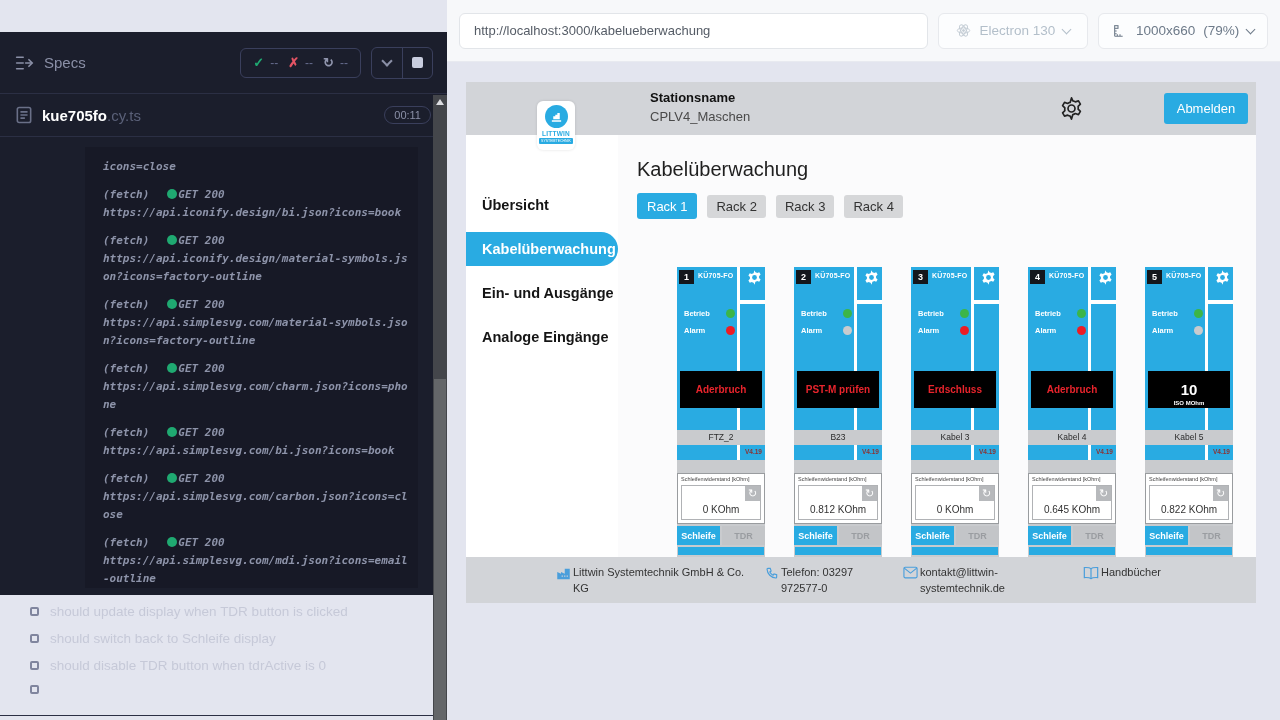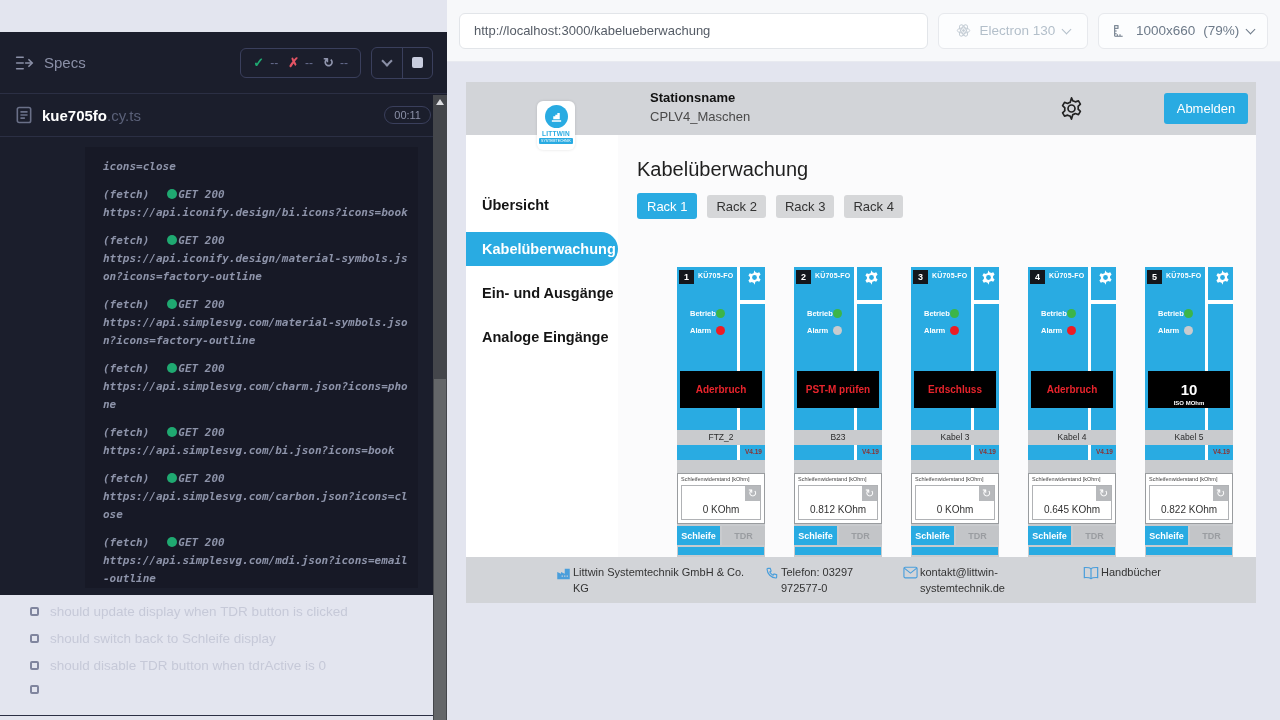--- a/index.html
+++ b/index.html
@@ -86,21 +86,21 @@
   .tab.active { height:26px; padding:0 10px; background:#29abe2; color:#fff; }
 
   .cards-row { position:absolute; left:59px; top:132px; display:flex; gap:29px; }
   .card { position:relative; width:88px; height:290px; background:#29abe2; flex:0 0 auto; }
   .c-vline { position:absolute; left:60px; top:0; width:3px; height:163px; background:#fff; }
   .c-hline { position:absolute; left:63px; right:0; top:33px; height:4px; background:#fff; }
   .c-num { position:absolute; left:2px; top:3px; width:15px; height:14px; background:#14171c; color:#fff;
            font-size:9px; font-weight:bold; display:flex; align-items:center; justify-content:center; }
   .c-model { position:absolute; left:21px; top:5px; color:#fff; font-size:7px; font-weight:bold; letter-spacing:.2px; }
   .c-gear { position:absolute; right:2px; top:2px; width:17px; height:17px; cursor:pointer; }
-  .c-led-row { position:absolute; left:13px; width:35px; display:flex; align-items:center; justify-content:space-between; }
+  .c-led-row { position:absolute; left:7px; width:51px; display:flex; align-items:center; justify-content:space-between; }
   .c-led-row.betrieb { top:42px; }
   .c-led-row.alarm { top:59px; }
   .c-led-label { color:#fff; font-size:7.5px; font-weight:bold; }
   .led { width:9px; height:9px; border-radius:50%; background:#c9cbce; }
   .led-green { background:#3cb548; }
   .led-red { background:#ed1c24; }
   .c-display { position:absolute; left:3px; right:3px; top:104px; height:37px; background:#000;
                display:flex; flex-direction:column; align-items:center; justify-content:center; }
   .c-display-alarm { color:#e8242c; font-size:10px; font-weight:bold; white-space:nowrap; }
   .c-display-val { color:#fff; font-size:15px; font-weight:bold; line-height:1;margin-top:8px; }
@@ -181,21 +181,21 @@
 
       <div class="log-entry">
         <div class="log-cont">icons=close</div>
 
       </div>
 
       <div class="log-entry">
 
         <div>
           <div class="log-line"><span>(fetch)</span><span class="log-dot"></span><span>GET 200</span></div>
-          <div class="log-url">https://api.iconify.design/bi.icons?icons=book</div>
+          <div class="log-url">https://api.iconify.design/bi.json?icons=book</div>
         </div>
       </div>
 
       <div class="log-entry">
 
         <div>
           <div class="log-line"><span>(fetch)</span><span class="log-dot"></span><span>GET 200</span></div>
           <div class="log-url">https://api.iconify.design/material-symbols.json?icons=factory-outline</div>
         </div>
       </div>

